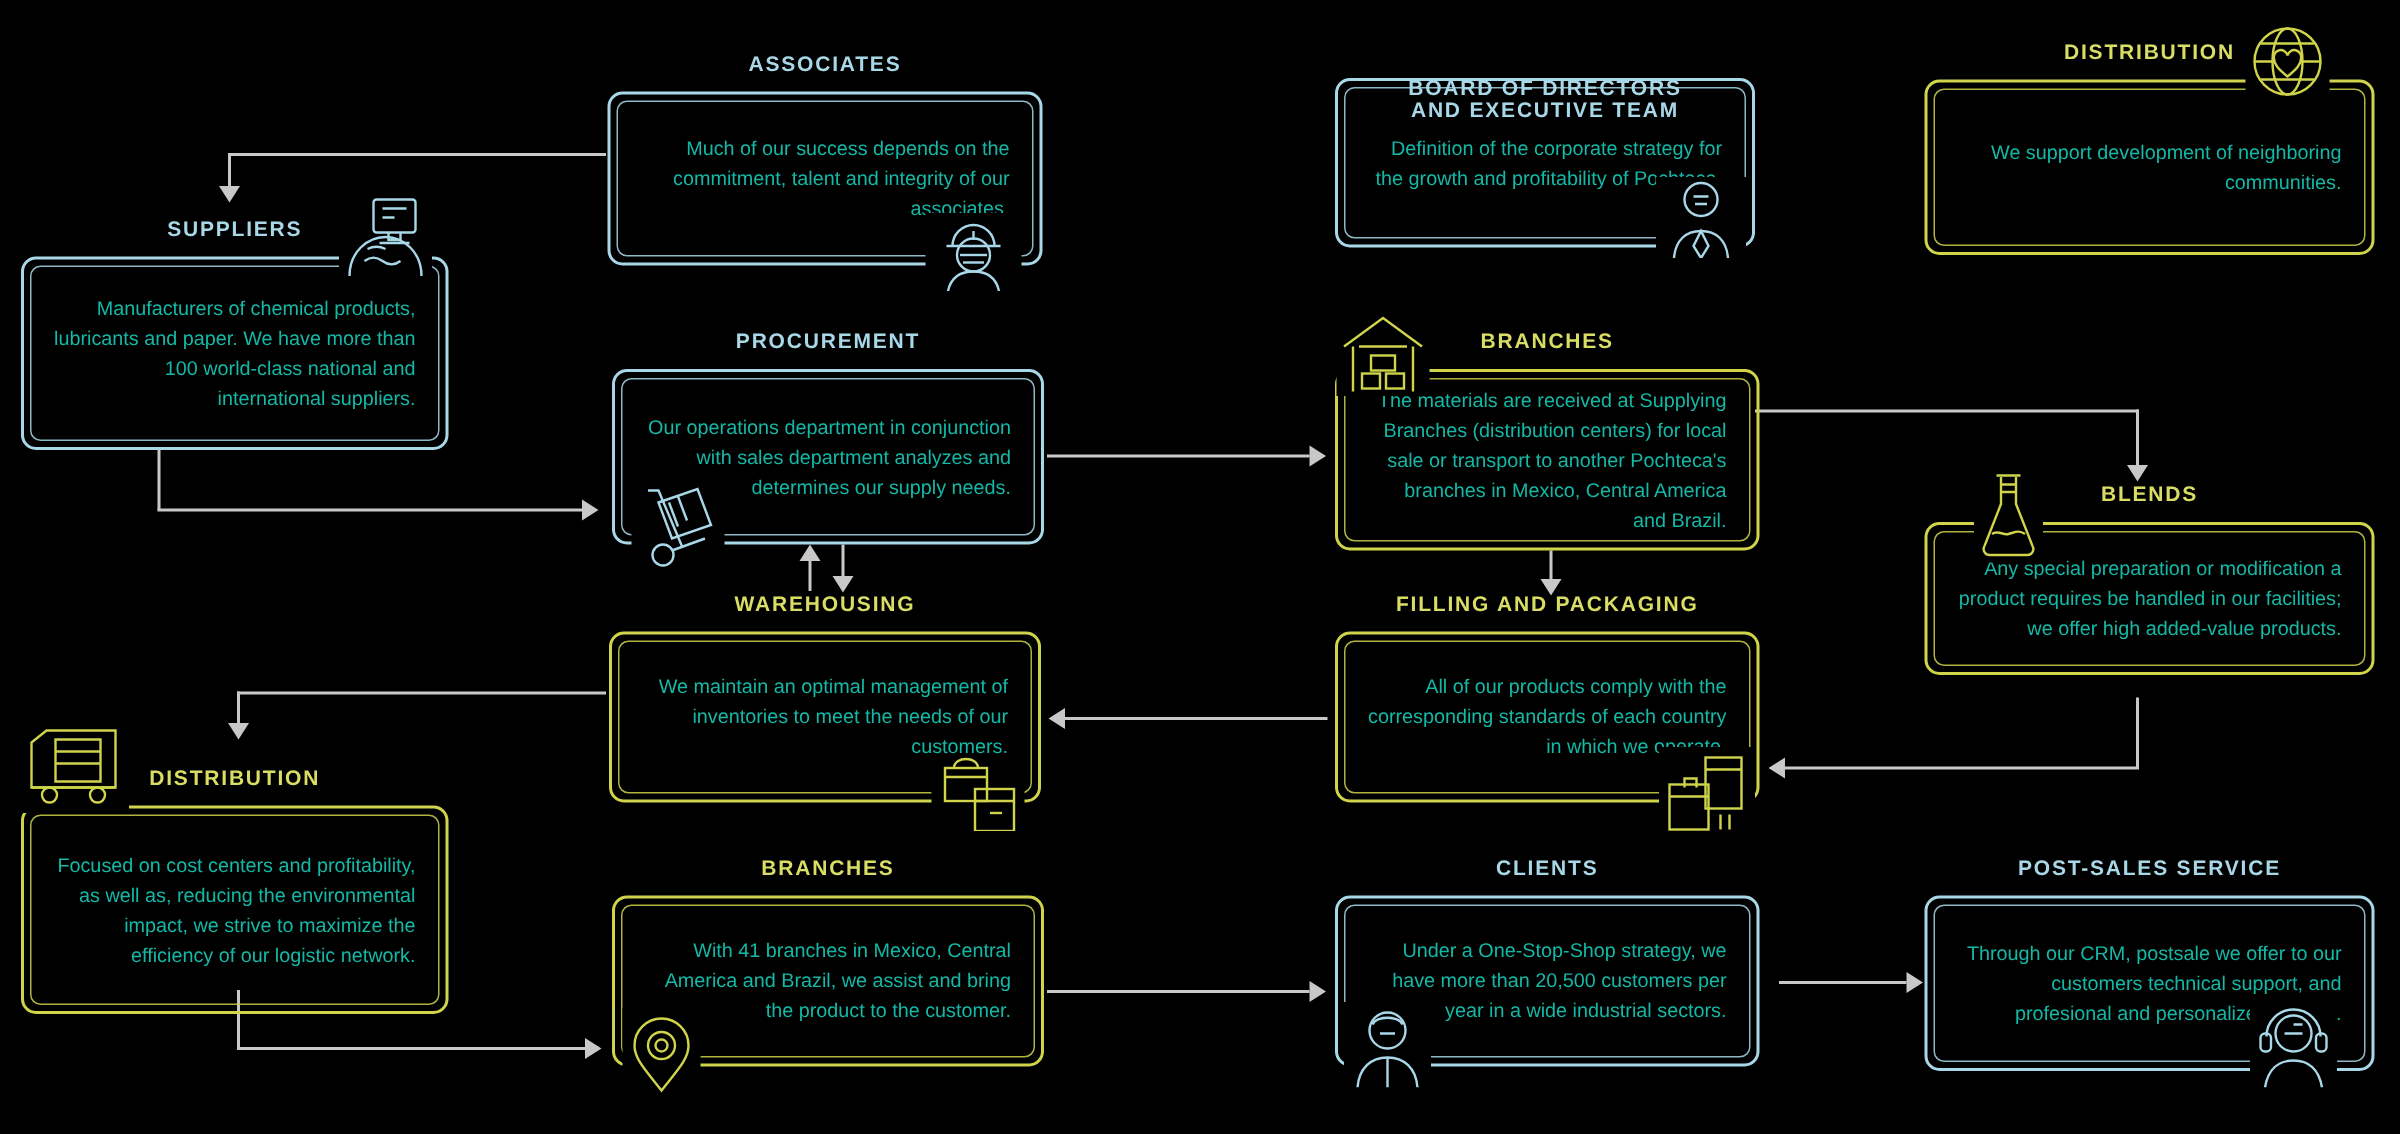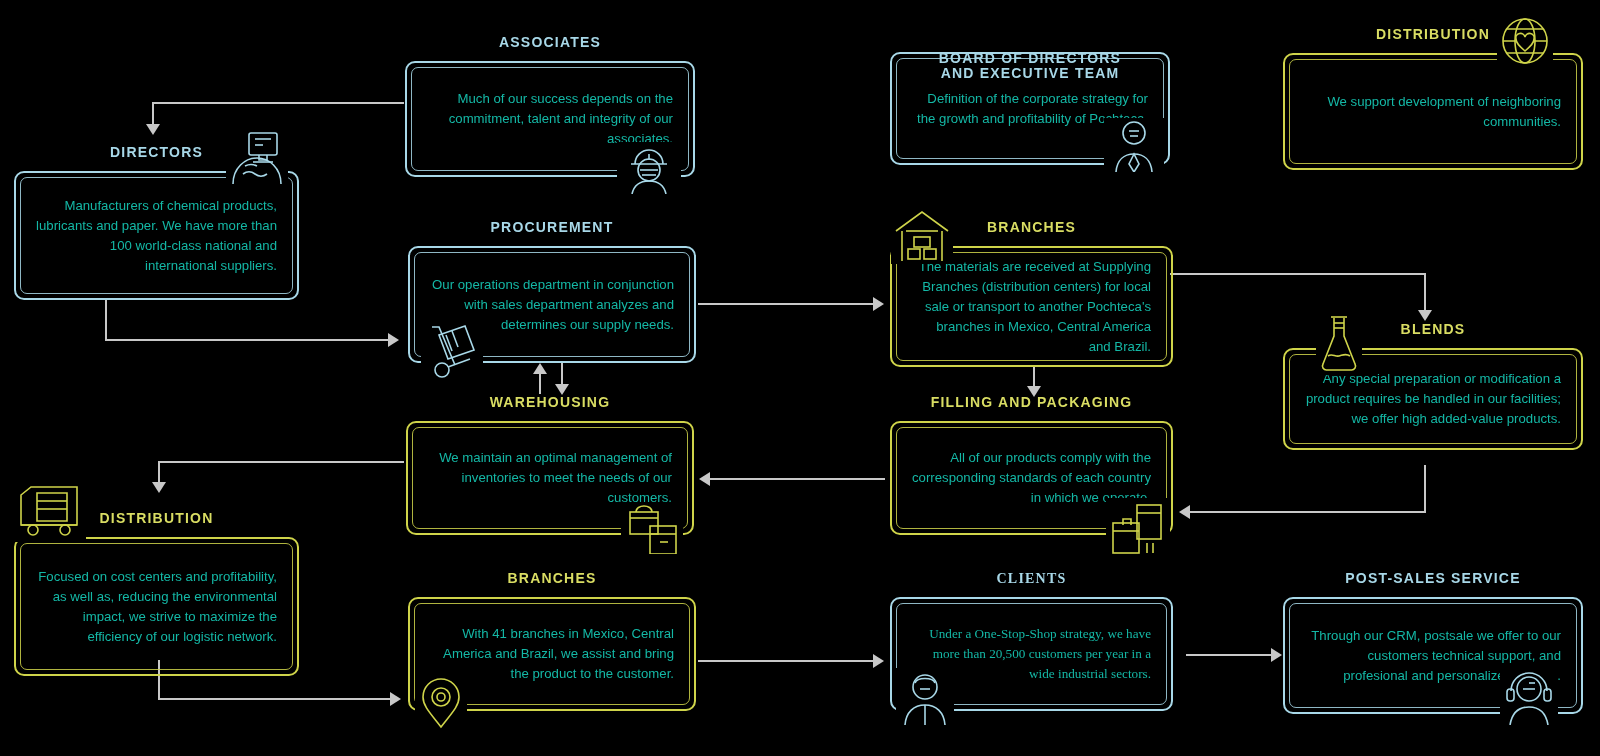--- a/index.html
+++ b/index.html
@@ -209,21 +209,21 @@
       <circle cx="27" cy="27" r="22"></circle>
       <ellipse cx="27" cy="27" rx="10" ry="22"></ellipse>
       <path d="M5 27h44"></path>
         <path d="M9 15h36"></path>
         <path d="M9 39h36"></path>
       <path d="M27 37c-6-5-9-8-9-12a4.5 4.5 0 0 1 9-2 4.5 4.5 0 0 1 9 2c0 4-3 7-9 12z" fill="#000"></path>
     </svg>
   </div>
 
   <div class="card blue" style="left:14px; top:171px; width:285px; height:129px;">
-    <div class="card-title">DIRECTORS</div>
+    <div class="card-title">SUPPLIERS</div>
     <div class="card-frame"></div>
     <div class="card-body">
       <div class="card-text">Manufacturers of chemical products, lubricants and paper. We have more than 100 world-class national and international suppliers.</div>
     </div>
   </div>
   <div class="badge" style="left:226px; top:130px; width:62px; height:54px;">
     <svg width="60" height="54" viewBox="0 0 60 54" fill="none" stroke="#a8d8e8" stroke-width="1.6">
       <rect x="22" y="3" width="28" height="22" rx="2"></rect>
       <path d="M28 9h16"></path>
         <path d="M28 15h8"></path>
@@ -353,21 +353,21 @@
     </div>
   </div>
   <div class="badge" style="left:415px; top:672px; width:52px; height:58px;">
     <svg width="50" height="56" viewBox="0 0 50 56" fill="none" stroke="#cfd44a" stroke-width="1.6">
       <path d="M25 54C14 40 7 33 7 24a18 18 0 0 1 36 0c0 9-7 16-18 30z"></path>
       <circle cx="25" cy="24" r="9"></circle>
       <circle cx="25" cy="24" r="4"></circle>
     </svg>
   </div>
 
-  <div class="card blue" style="left:890px; top:597px; width:283px; height:114px;font-family:Liberation Serif, serif;">
+  <div class="card blue" style="left:890px; top:597px; width:283px; height:114px;">
     <div class="card-title">CLIENTS</div>
     <div class="card-frame"></div>
     <div class="card-body">
       <div class="card-text">Under a One-Stop-Shop strategy, we have more than 20,500 customers per year in a wide industrial sectors.</div>
     </div>
   </div>
   <div class="badge" style="left:896px; top:668px; width:58px; height:58px;">
     <svg width="56" height="56" viewBox="0 0 56 56" fill="none" stroke="#a8d8e8" stroke-width="1.6">
       <circle cx="28" cy="18" r="12"></circle>
       <path d="M18 14c2-6 18-6 20 0"></path>

